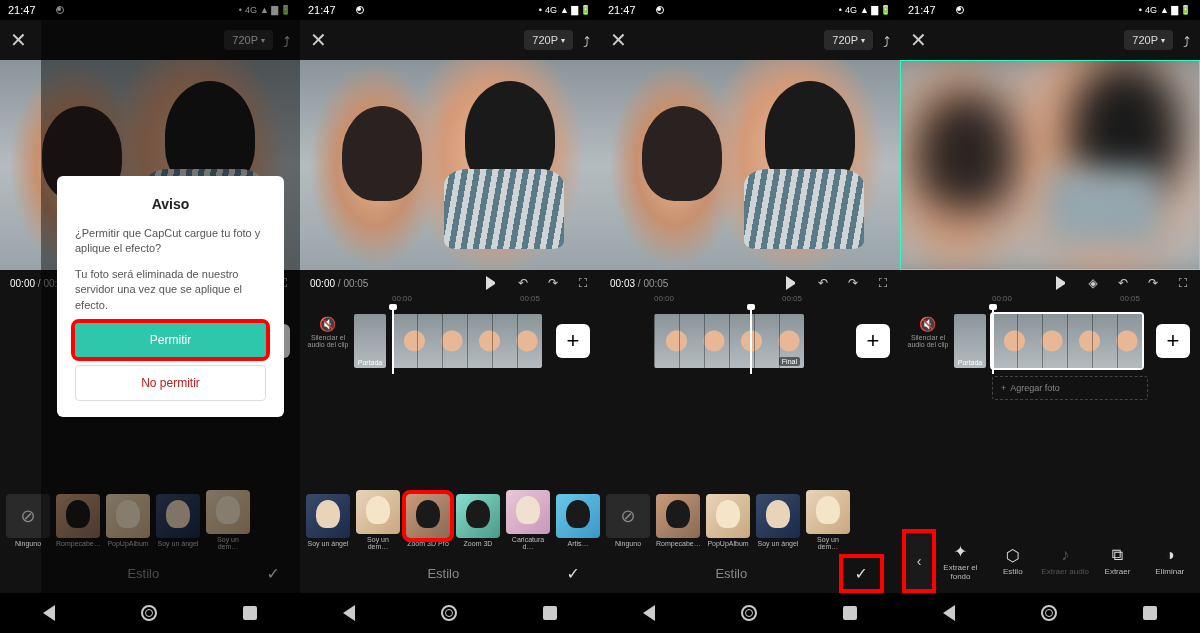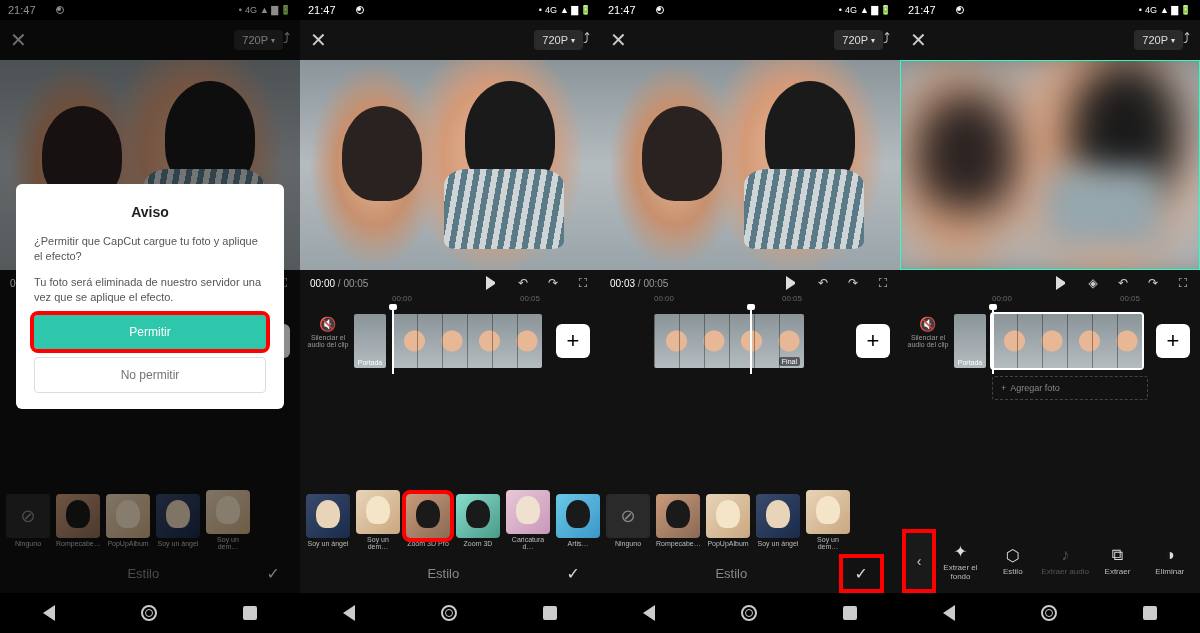--- a/index.html
+++ b/index.html
@@ -45,21 +45,21 @@
   
   .appbar {
     height: 40px;
     display: flex;
     align-items: center;
     justify-content: space-between;
     padding: 0 10px;
     background: #121212;
   }
   .close-x { color: #ccc; font-size: 20px; font-weight: 300; }
-  .appbar-right { display: flex; align-items: flex-start; }
+  .appbar-right { display: flex; align-items: flex-end; gap: 10px; }
   .resbtn {
     background: #2a2a2a;
     color: #ddd;
     font-size: 11px;
     padding: 4px 8px;
     border-radius: 4px;
     display: flex;
     align-items: center;
     gap: 3px;
   }
@@ -207,33 +207,33 @@
   .navbar {
     height:40px; background:#000;
     display:flex; align-items:center; justify-content:space-around;
     color:#ccc;
   }
   .nav-tri { width:0;height:0;border-top:8px solid transparent;border-bottom:8px solid transparent;border-right:12px solid #ccc; }
   .nav-circ { width:16px;height:16px;border:2px solid #ccc;border-radius:50%; position:relative; }
   .nav-circ::after{content:'';position:absolute;inset:2px;border:1px solid #ccc;border-radius:50%;}
   .nav-sq { width:14px;height:14px;background:#ccc;border-radius:2px; }
   
-  .dialog-scrim { position:absolute; inset:0; background:rgba(0,0,0,0.45); display:flex; align-items:center; justify-content:center; padding:0 16px;}
+  .dialog-scrim { position:absolute; inset:0; background:rgba(0,0,0,0.45); display:flex; align-items:center; justify-content:center; padding:0 16px;margin-left:41px;}
   .dialog {
     width:100%; background:#fff; border-radius:6px; padding:20px 18px 16px;
     font-size:12px; color:#333;
   }
   .dialog h3 { font-size:14px; font-weight:600; text-align:center; margin-bottom:14px; color:#222;}
   .dialog p { font-size:11px; color:#555; line-height:1.4; margin-bottom:10px; }
   .dlg-btn {
     display:block; width:100%; text-align:center; padding:10px 0; border-radius:4px;
     font-size:12px; margin-top:8px;
   }
   .dlg-btn.primary { background:#2ec7ac; color:#fff; }
-  .dlg-btn.secondary { background:#fff; border:1px solid #ddd; color:#737373; }
+  .dlg-btn.secondary { background:#fff; border:1px solid #ddd; color:#b91c1c; }
   .redframe { outline:4px solid #ff0000; outline-offset:0px; }
 </style>
 </head>
 <body>
 
 <div class="canvas">
 
   <div class="screen">
     <div class="statusbar">
       <div class="left">

